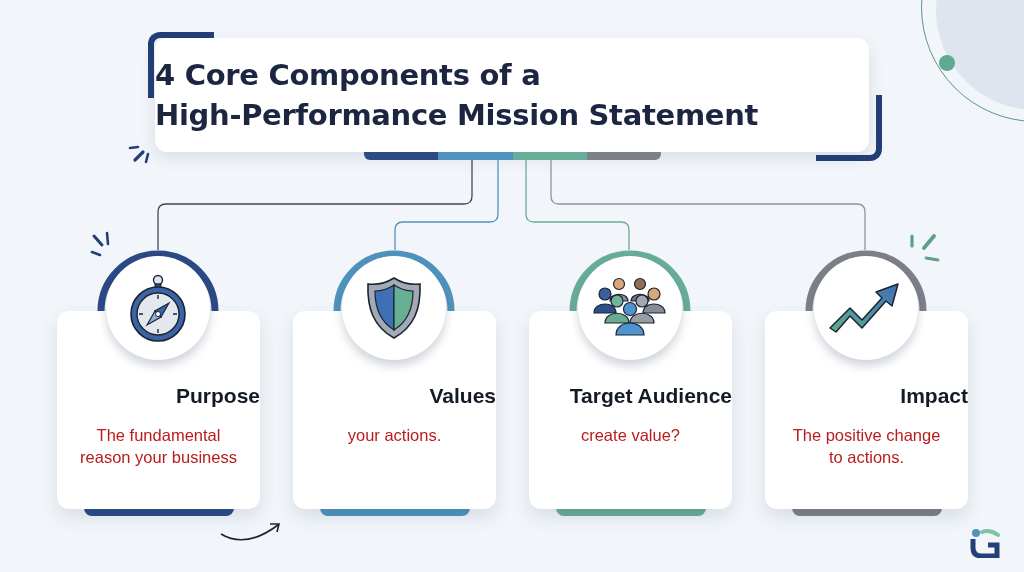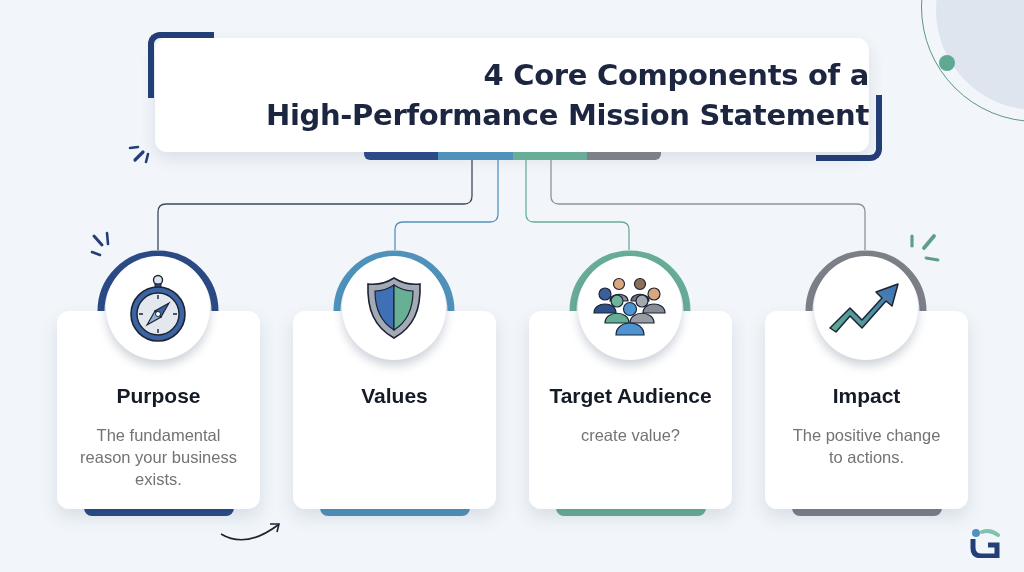--- a/index.html
+++ b/index.html
@@ -28,21 +28,21 @@
   }
   .title-bracket-br {
     position:absolute; left:816px; top:95px; width:60px; height:60px;
     border-right:6px solid #243f77; border-bottom:6px solid #243f77;
     border-bottom-right-radius:12px;
   }
   .title-card {
     position:absolute; left:155px; top:38px; width:714px; height:114px;
     background:#fff; border-radius:12px;
     box-shadow:0 6px 16px rgba(40,60,90,0.12);
-    display:flex; flex-direction:column; align-items:flex-end; justify-content:center;
+    display:flex; flex-direction:column; align-items:flex-start; justify-content:center;
   }
   .title-line {
     font-family:"DejaVu Sans", sans-serif; font-weight:bold;
     font-size:29px; line-height:40px; color:#1c2640; letter-spacing:-0.3px;
   }
   .color-bar { position:absolute; top:152px; height:8px; }
   .connectors { position:absolute; left:0; top:0; }
   .burst { position:absolute; }
   .card {
     position:absolute; top:311px; width:203px; height:198px;
@@ -53,26 +53,26 @@
     position:absolute; top:504px; width:150px; height:12px;
     border-radius:0 0 8px 8px;
   }
   .icon-disc {
     position:absolute; top:256px; width:104px; height:104px;
     border-radius:50%; background:#fff;
     box-shadow:0 6px 10px rgba(40,60,90,0.22);
     display:flex; align-items:center; justify-content:center;
   }
   .card-title {
-    position:absolute; top:384px; width:203px; text-align:center;
+    position:absolute; top:384px; width:203px; text-align:right;
     font-weight:bold; font-size:21px; color:#141b26;
   }
   .card-desc {
     position:absolute; top:424px; width:203px; text-align:center;
-    font-size:16.5px; line-height:22px; color:#737373;
+    font-size:16.5px; line-height:22px; color:#b91c1c;
   }
   .desc-line { display:block; }
   .logo { position:absolute; left:970px; top:528px; }
   .swoosh { position:absolute; left:218px; top:519px; }
 </style>
 </head>
 <body>
 
 <div class="deco-circle"></div>
 <div class="deco-ring"></div>
@@ -128,39 +128,39 @@
       <path d="M32 23 V27 M32 57 V61 M13 42 H17 M47 42 H51" stroke="#1b2433" stroke-width="1.4"></path>
       <path d="M43 31 L35 45 L29 39 Z" fill="#3c63a3" stroke="#1b2433" stroke-width="1.2"></path>
       <path d="M21 53 L29 39 L35 45 Z" fill="#8fb0d9" stroke="#1b2433" stroke-width="1.2"></path>
       <circle cx="32" cy="42" r="2.5" fill="#fff" stroke="#1b2433" stroke-width="1"></circle>
     </svg>
   </div>
   <div class="card-title" style="left:57px;">Purpose</div>
   <div class="card-desc" style="left:57px;">
     <span class="desc-line">The fundamental</span>
     <span class="desc-line">reason your business</span>
-    <span class="desc-line">exists.</span>
   </div>
 </div>
 
 <div>
   <div class="card-base" style="left:320px;background:#4f93bd;"></div>
   <div class="card" style="left:293px;"></div>
   <svg style="position:absolute;left:333px;top:247px" width="122" height="70">
     <path d="M4 64 A57 57 0 0 1 118 64" fill="none" stroke="#4f93bd" stroke-width="7"></path>
   </svg>
   <div class="icon-disc" style="left:342px;">
     <svg width="60" height="66" viewBox="0 0 60 66">
       <path d="M30 3 C38 8 48 10 56 9 C57 34 50 52 30 63 C10 52 3 34 4 9 C12 10 22 8 30 3 Z" fill="#a4aab5" stroke="#1b2433" stroke-width="1.6"></path>
       <path d="M30 10 C24 14 17 16 11 16 C11 34 17 47 30 55 Z" fill="#3f6fb5" stroke="#1b2433" stroke-width="1.2"></path>
       <path d="M30 10 C36 14 43 16 49 16 C49 34 43 47 30 55 Z" fill="#68b094" stroke="#1b2433" stroke-width="1.2"></path>
     </svg>
   </div>
   <div class="card-title" style="left:293px;">Values</div>
   <div class="card-desc" style="left:293px;">
+    <span class="desc-line">your actions.</span>
   </div>
 </div>
 
 <div>
   <div class="card-base" style="left:556px;background:#68ad98;"></div>
   <div class="card" style="left:529px;"></div>
   <svg style="position:absolute;left:569px;top:247px" width="122" height="70">
     <path d="M4 64 A57 57 0 0 1 118 64" fill="none" stroke="#68ad98" stroke-width="7"></path>
   </svg>
   <div class="icon-disc" style="left:578px;">

